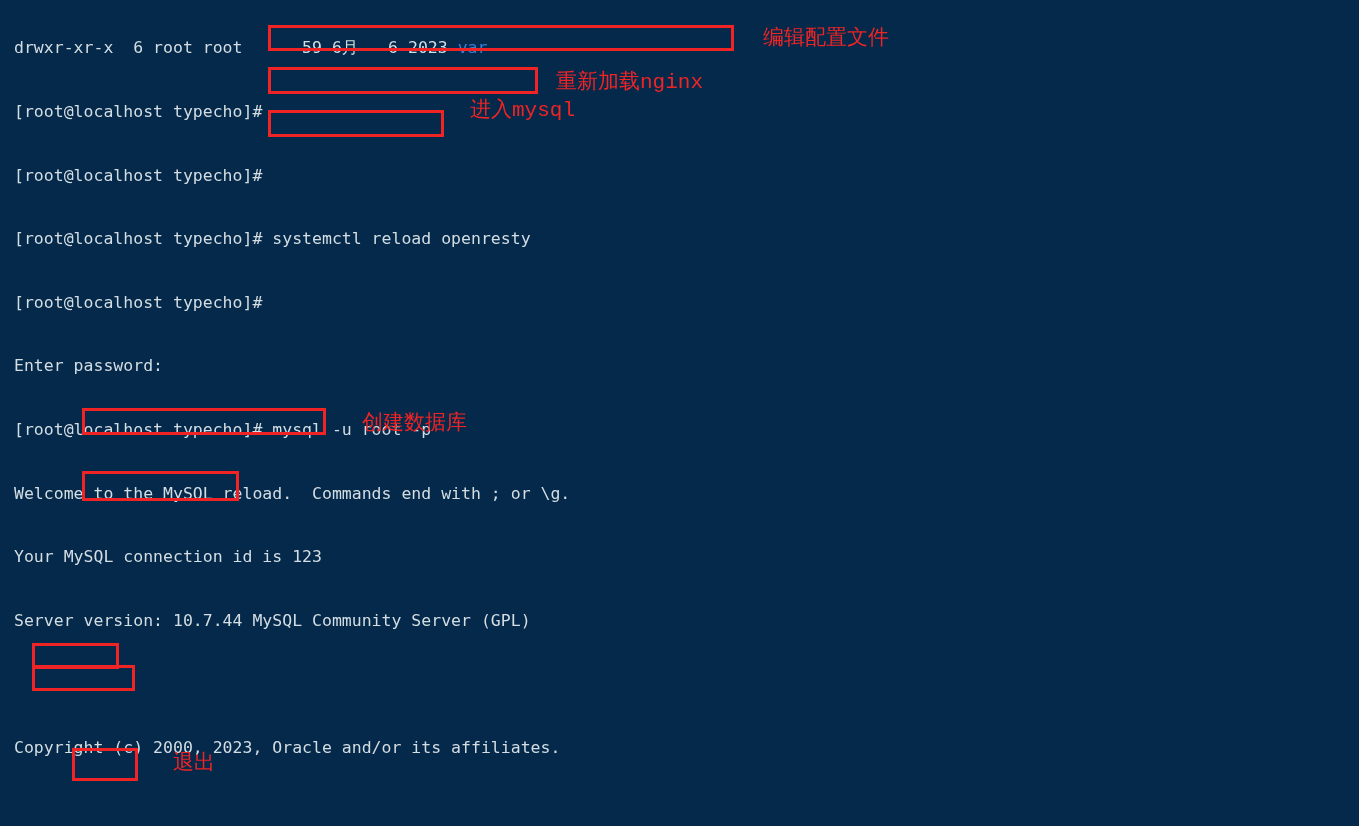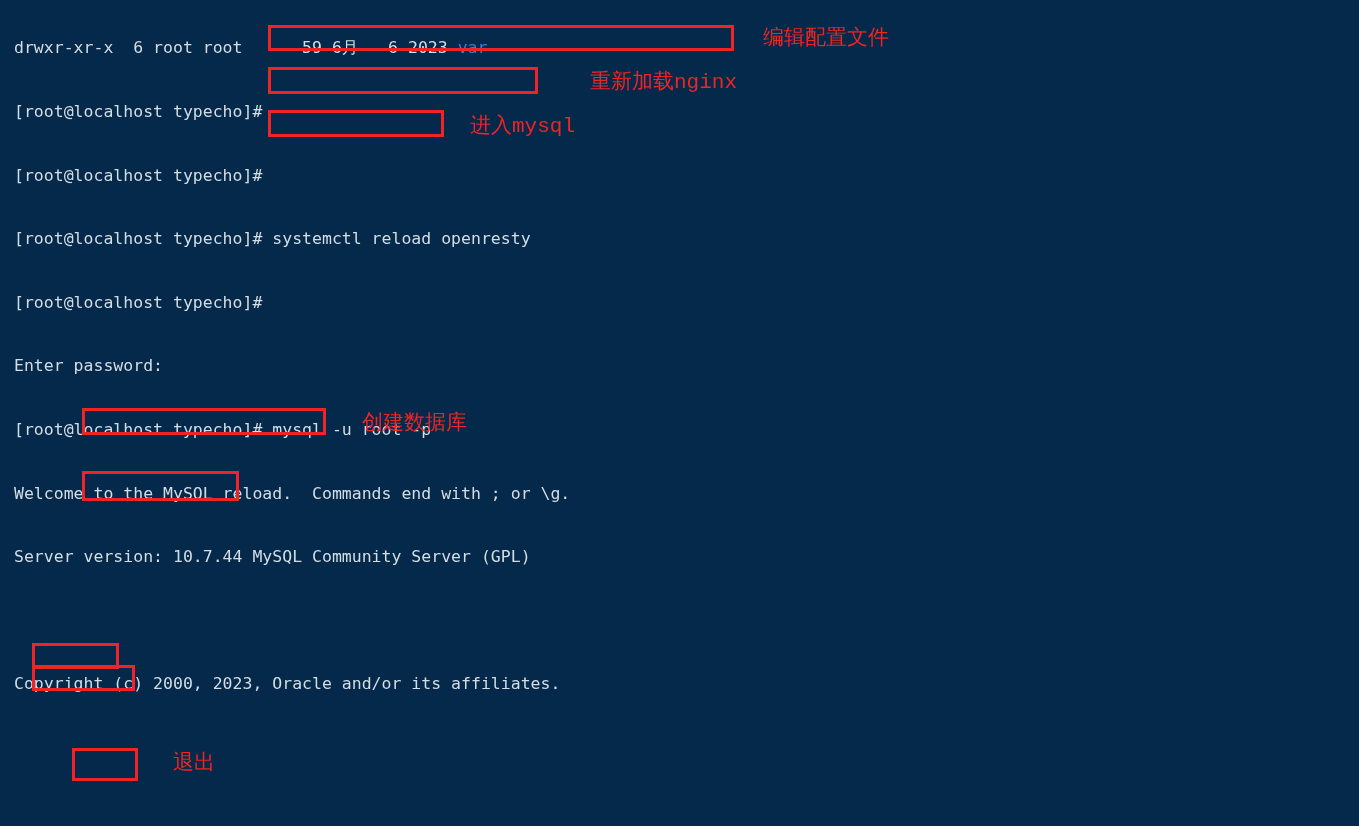--- a/index.html
+++ b/index.html
@@ -56,20 +56,21 @@
 
   <div id="lines">
     <div class="line"><span>drwxr-xr-x  6 root root      59 6月   6 2023 </span><span class="blue">var</span></div>
     <div class="line">[root@localhost typecho]# </div>
     <div class="line">[root@localhost typecho]# </div>
     <div class="line">[root@localhost typecho]# systemctl reload openresty</div>
     <div class="line">[root@localhost typecho]# </div>
     <div class="line">Enter password: </div>
     <div class="line">[root@localhost typecho]# mysql -u root -p</div>
     <div class="line">Welcome to the MySQL reload.  Commands end with ; or \g.</div>
+    <div class="line">Your MySQL connection id is 123</div>
     <div class="line">Server version: 10.7.44 MySQL Community Server (GPL)</div>
     <div class="line"></div>
     <div class="line">Copyright (c) 2000, 2023, Oracle and/or its affiliates.</div>
     
     
     
     
     
     
     
@@ -98,18 +99,18 @@
   <div class="redbox" style="left:268px; top:67px; width:270px; height:27px;"></div>
   <div class="redbox" style="left:268px; top:110px; width:176px; height:27px;"></div>
   <div class="redbox" style="left:82px; top:408px; width:244px; height:27px;"></div>
   <div class="redbox" style="left:82px; top:471px; width:157px; height:30px;"></div>
   <div class="redbox" style="left:32px; top:643px; width:87px; height:26px;"></div>
   <div class="redbox" style="left:32px; top:665px; width:103px; height:26px;"></div>
   <div class="redbox" style="left:72px; top:748px; width:66px; height:33px;"></div>
 
   
   <div class="note" style="left:763px; top:28px;">编辑配置文件</div>
-  <div class="note" style="left:590px; top:72px;">重新加载nginx</div>
-  <div class="note" style="left:470px; top:116px;">进入mysql</div>
+  <div class="note" style="left:556px; top:72px;">重新加载nginx</div>
+  <div class="note" style="left:470px; top:100px;">进入mysql</div>
   <div class="note" style="left:362px; top:413px;">创建数据库</div>
   <div class="note" style="left:173px; top:753px;">退出</div>
 
 </div>
 
 </body></html>

